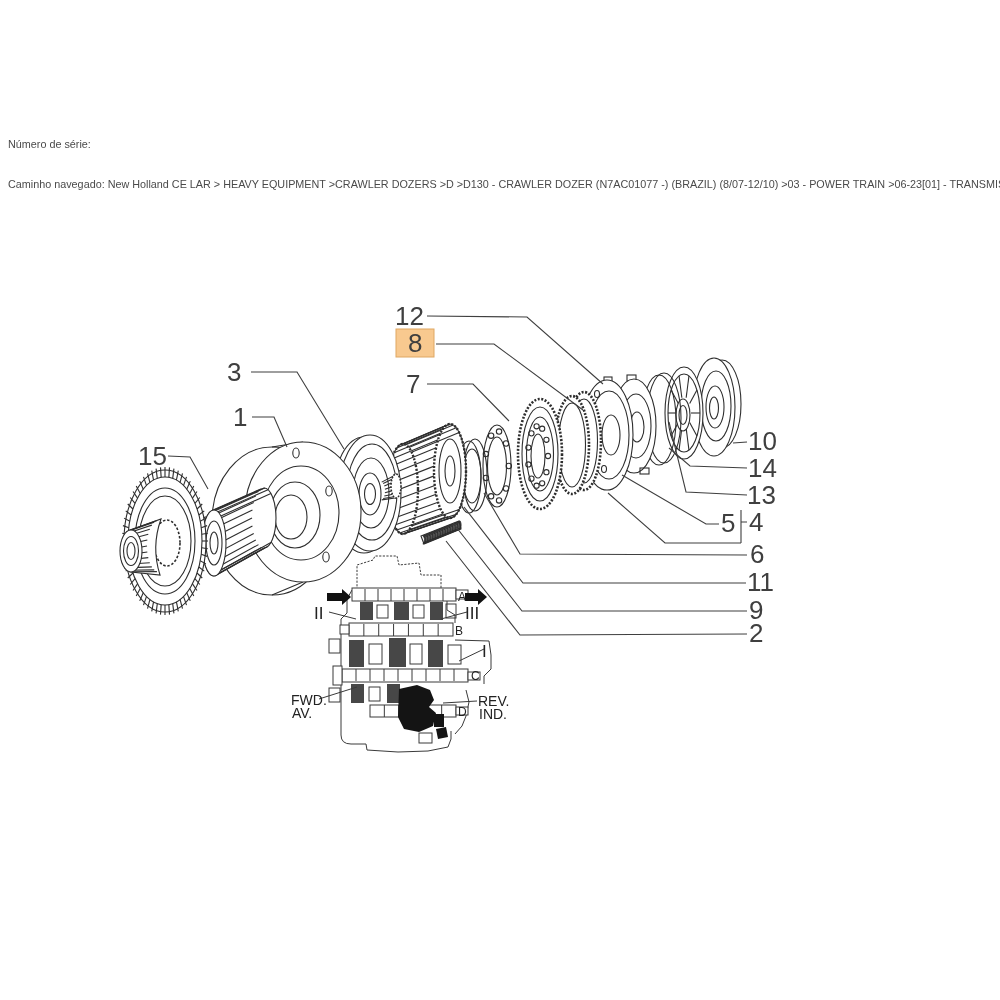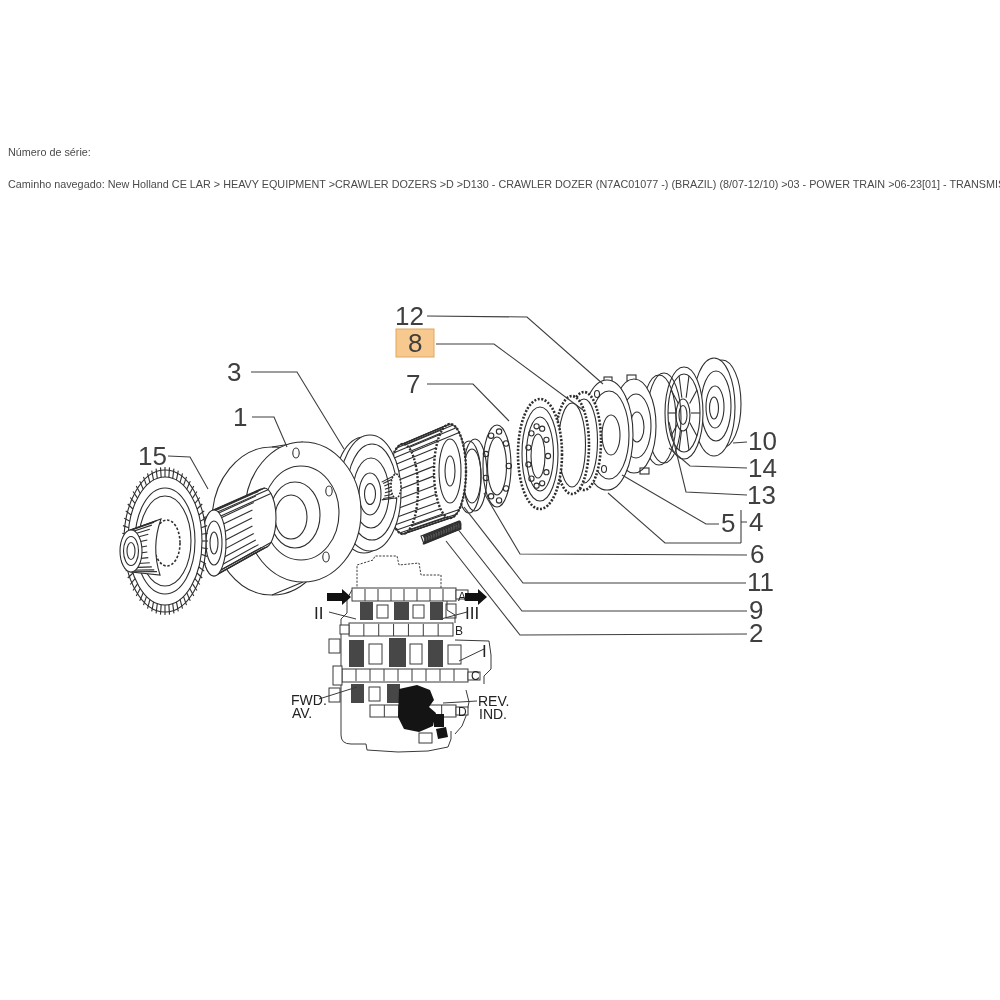--- a/index.html
+++ b/index.html
@@ -1,20 +1,20 @@
 <!DOCTYPE html>
 <html><head>
 <meta charset="utf-8">
 <style>
   html,body{margin:0;padding:0;background:#ffffff;}
   body{width:1000px;height:1000px;position:relative;overflow:hidden;
        font-family:"Liberation Sans",sans-serif;}
   .hdr-line{position:absolute;left:8px;color:#4a4a4a;font-size:10.8px;
             white-space:nowrap;letter-spacing:0;}
-  #serial{top:146px;}
+  #serial{top:138px;}
   #breadcrumb{top:178px;}
   svg{position:absolute;left:0;top:0;}
   svg text{font-family:"Liberation Sans",sans-serif;fill:#3f3f3f;}
   .callout{font-size:26px;}
   .inset-small{font-size:12px;fill:#222;}
   .inset-roman{font-size:17px;fill:#222;}
   .inset-word{font-size:14px;fill:#222;}
 </style>
 </head>
 <body>

